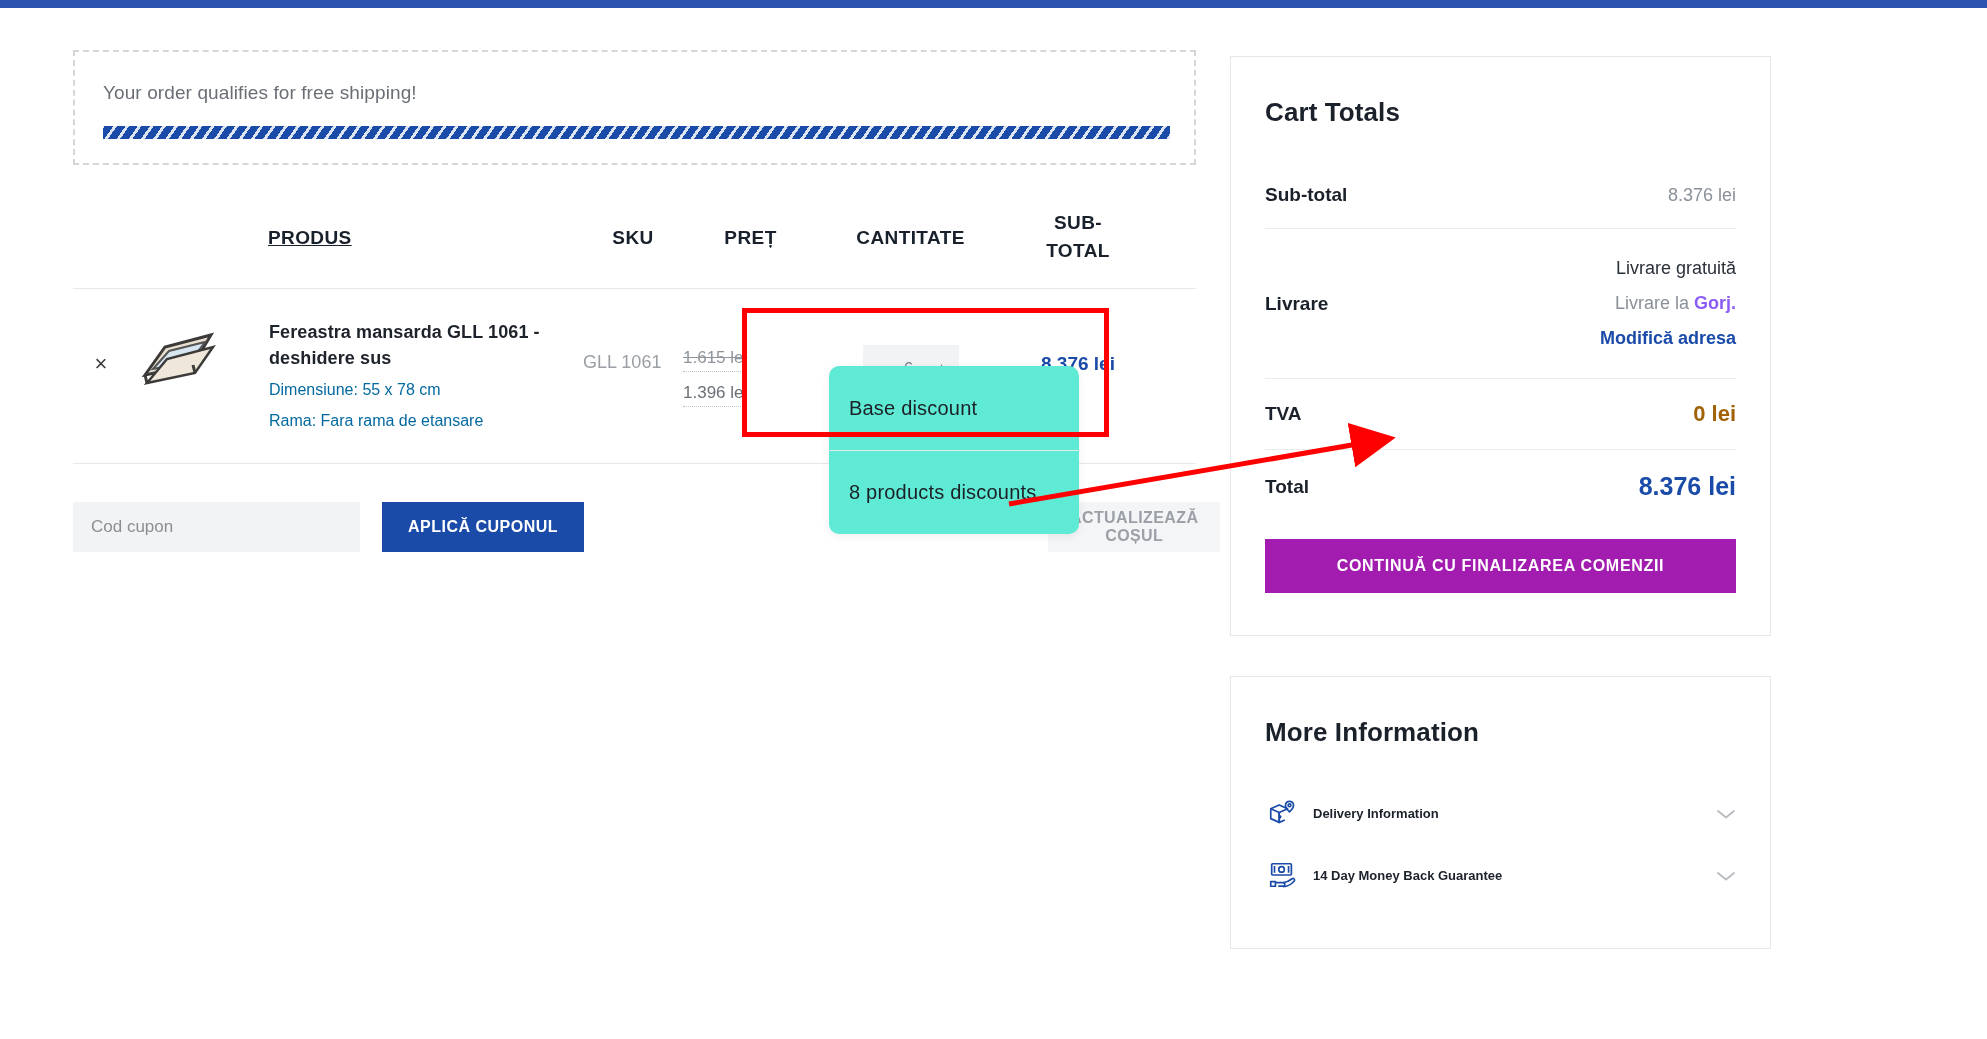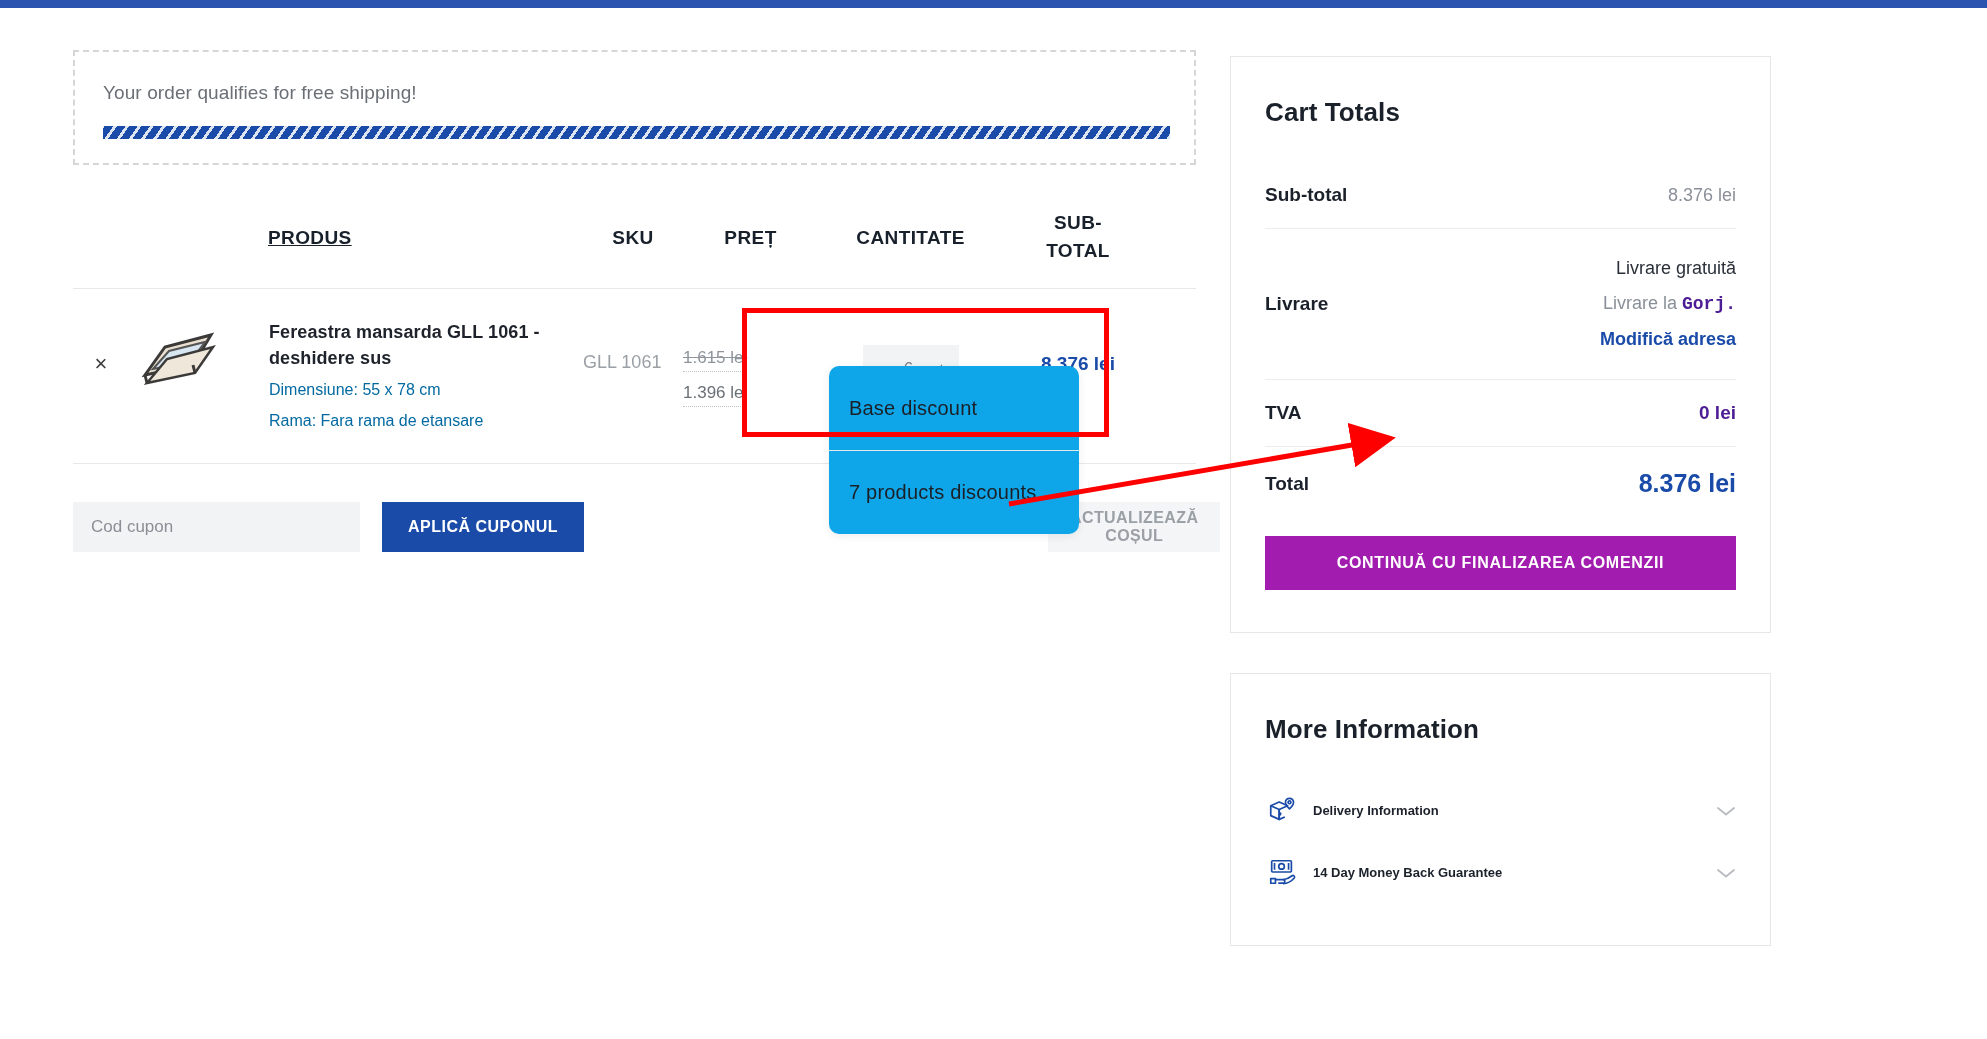--- a/index.html
+++ b/index.html
@@ -256,21 +256,21 @@
     cursor: pointer;
     font-family: "Liberation Sans", sans-serif;
   }
 
   
   .discount-pop {
     position: absolute;
     left: 829px;
     top: 358px;
     width: 250px;
-    background: #0ea5e9;
+    background: #5eead4;
     border-radius: 10px;
     box-shadow: 0 2px 10px rgba(0,0,0,.07);
     z-index: 40;
     text-align: center;
   }
   .discount-item {
     height: 84px;
     display: flex;
     align-items: center;
     padding: 0 20px;
@@ -307,27 +307,27 @@
   .tot-label {
     font-size: 19px;
     font-weight: 700;
     color: #1b212a;
   }
   .tot-value {
     font-size: 18px;
     color: #8a9099;
     text-align: right;
   }
-  .tot-value.accent { color: #4c1d95; font-weight: 700; font-size: 19px; }
+  .tot-value.accent { color: #a16207; font-weight: 700; font-size: 22px; }
   .tot-value.big    { color: #1a4ba8; font-weight: 700; font-size: 25px; }
 
   .ship-lines { text-align: right; line-height: 1.95; }
   .ship-l1 { font-size: 18px; color: #2a3039; }
   .ship-l2 { font-size: 18px; color: #8a9099; }
-  .ship-l2 b { color: #4c1d95; font-family: Liberation Mono, monospace; }
+  .ship-l2 b { color: #8b5cf6; }
   .ship-l3 { font-size: 18px; color: #1a4ba8; font-weight: 700; cursor: pointer; }
 
   .btn-checkout {
     margin-top: 30px;
     width: 100%;
     height: 54px;
     background: #a21caf;
     color: #fff;
     border: none;
     font-size: 16px;
@@ -456,21 +456,21 @@
           <input class="coupon-input" type="text" placeholder="Cod cupon" style="">
           <button class="btn-coupon">APLICĂ CUPONUL</button>
           <button class="btn-update">ACTUALIZEAZĂ COȘUL</button>
         </div>
 
       </div>
     </div>
 
     <div class="discount-pop">
       <div class="discount-item">Base discount</div>
-      <div class="discount-item">7 products discounts</div>
+      <div class="discount-item">8 products discounts</div>
     </div>
 
     <div class="col-right">
 
       <div class="card">
         <div class="card-title">Cart Totals</div>
 
         <div class="tot-row">
           <div class="tot-label">Sub-total</div>
           <div class="tot-value">8.376 lei</div>

